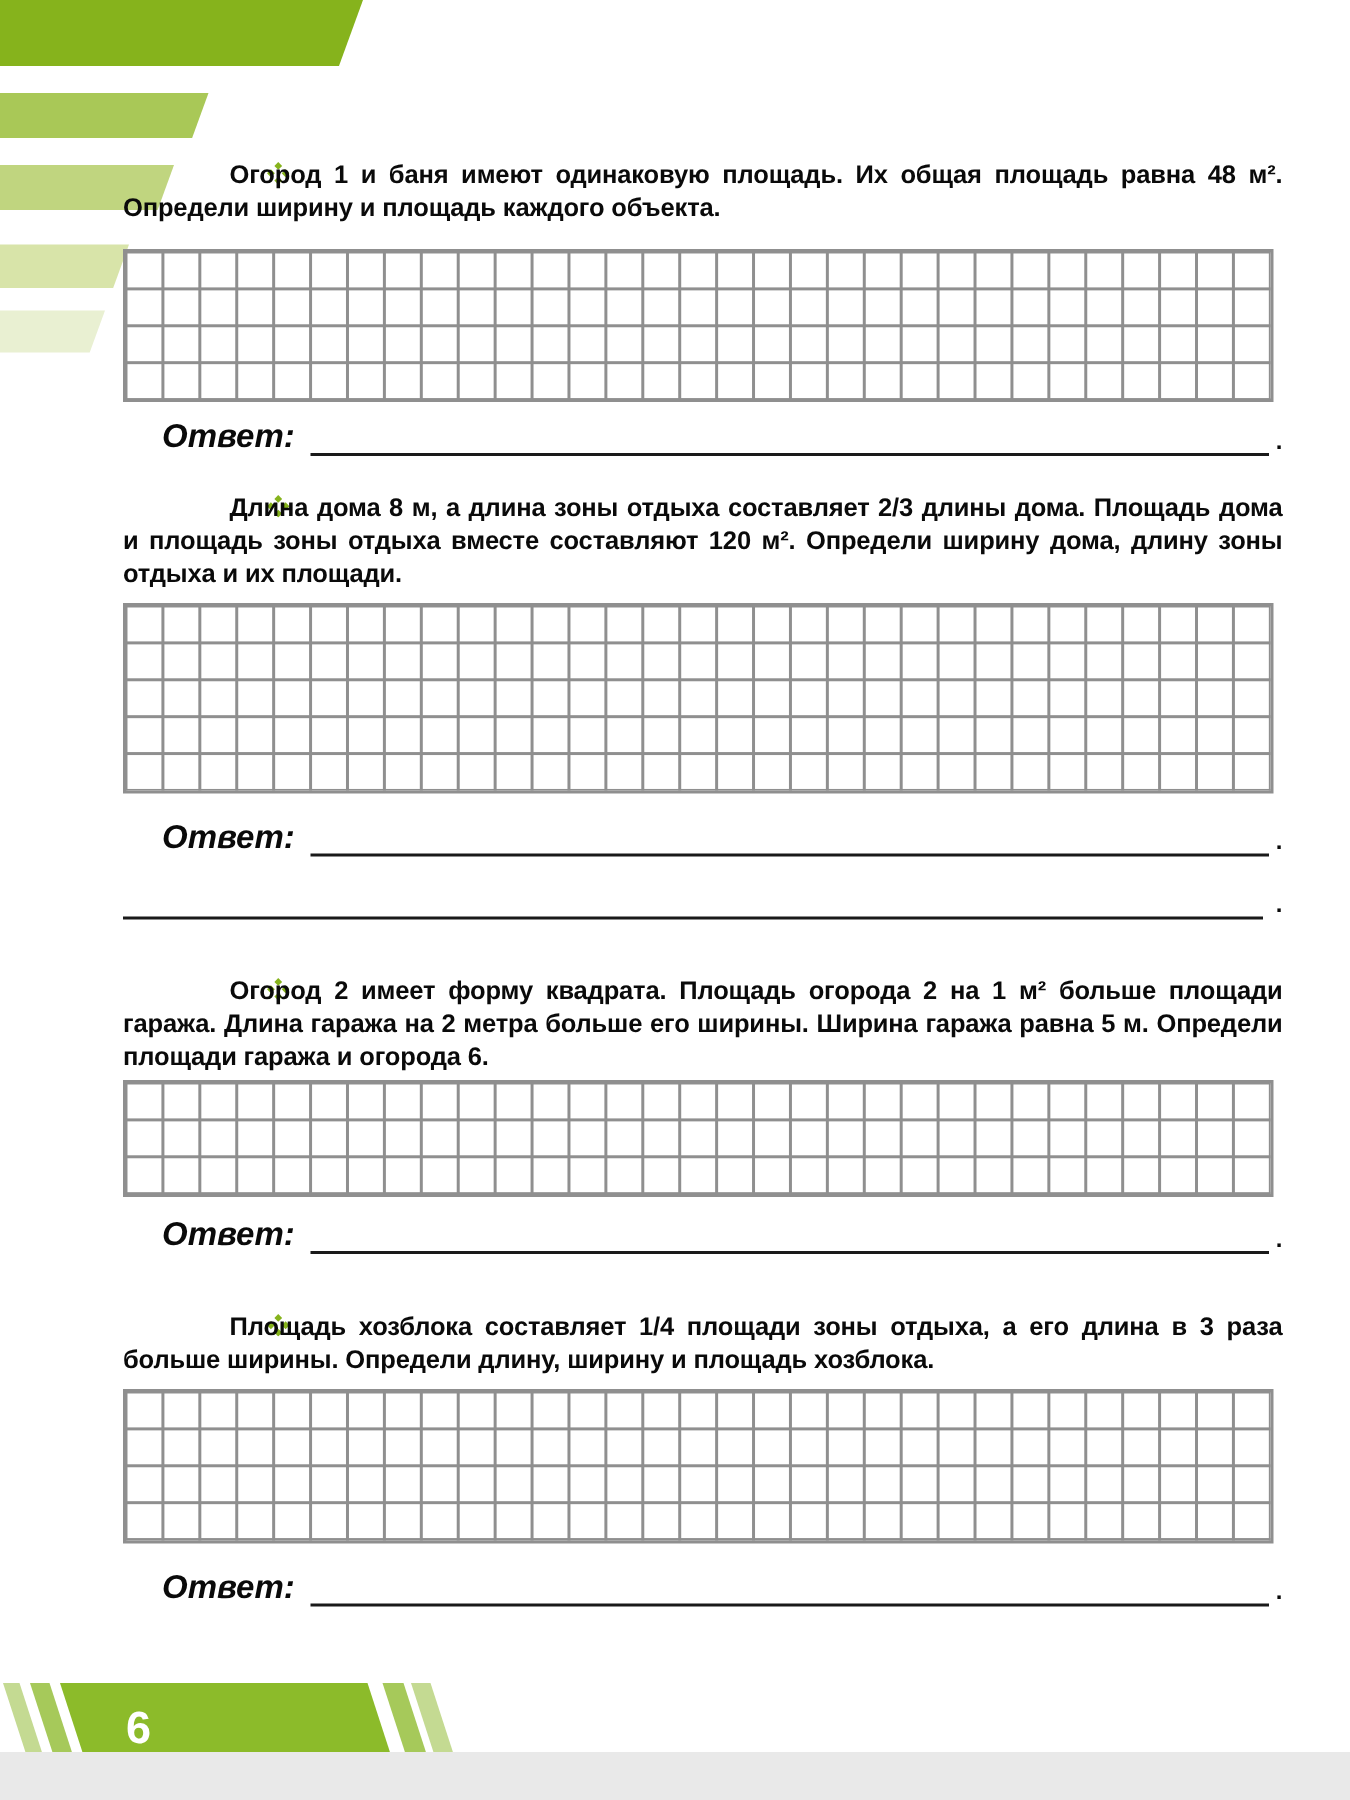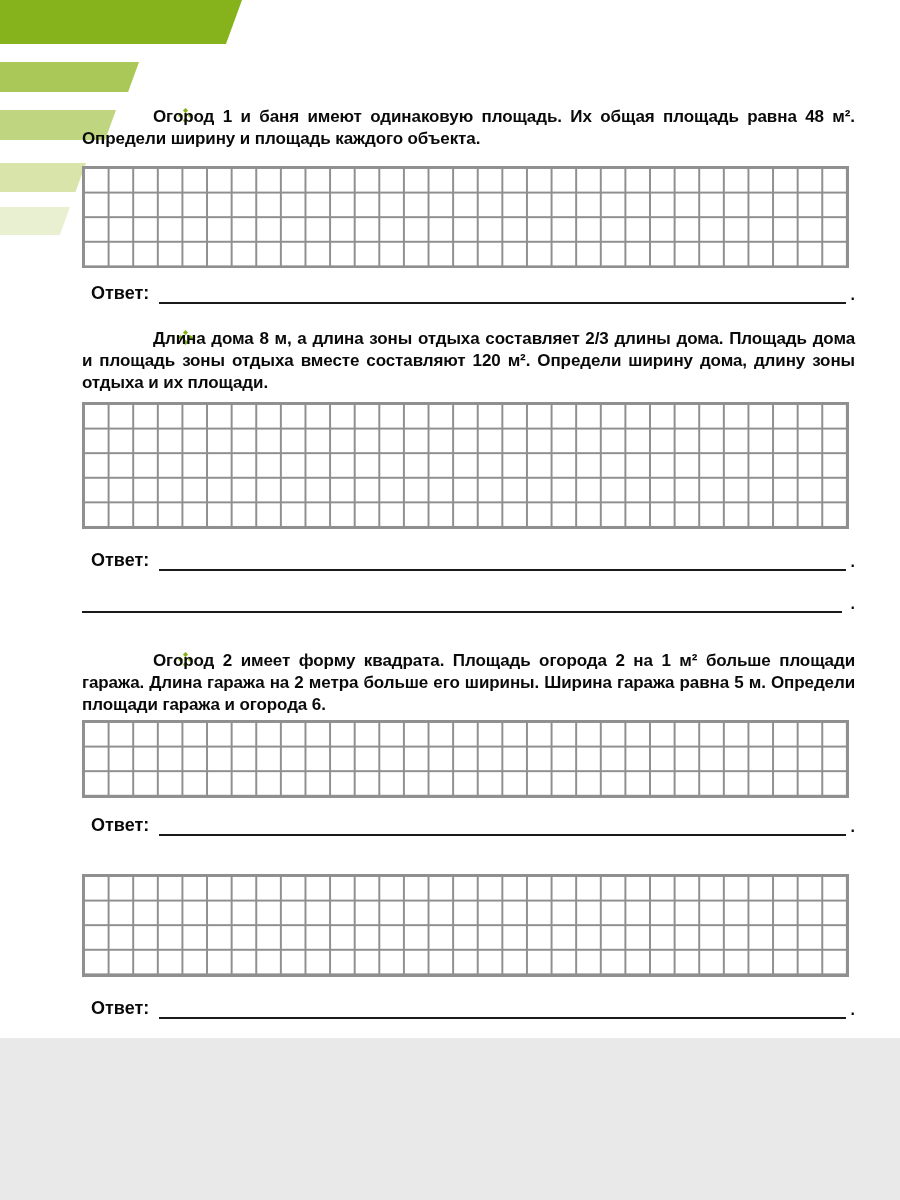--- a/index.html
+++ b/index.html
@@ -1,18 +1,18 @@
 <!DOCTYPE html>
 <html><head>
 <meta charset="utf-8">
 <style>
   html,body { margin:0; padding:0; background:#e9e9e9; }
   .page {
     position: relative;
-    width: 900px; height: 1038px;
+    width: 900px; height: 1168px;
     margin: 0 auto;
     background: #ffffff;
     overflow: hidden;
     font-family: "Liberation Sans", sans-serif;
     color: #0a0a0a;
   }
 
   
   .decor { position:absolute; pointer-events:none; }
   .stripe { position:absolute; left:-70px; transform: skewX(-20deg); transform-origin: top left; }
@@ -60,22 +60,22 @@
   .task-2 .grid { margin-top:8px; }
   .task-3 .grid { margin-top:4px; }
   .task-4 .grid { margin-top:8px; }
 
   .answer { display:flex; align-items:flex-end; height:22px; }
   .task-1 .answer { margin-top:14px; }
   .task-2 .answer { margin-top:20px; }
   .task-3 .answer { margin-top:16px; }
   .task-4 .answer { margin-top:20px; }
   .answer-label {
-    font-size:18px; font-weight:bold; 
-    margin-left:9px; white-space:nowrap;
+    font-size:22px; font-weight:bold; font-style:italic;
+    margin-left:26px; white-space:nowrap;
   }
   .answer-line { flex:1 1 auto; border-bottom:2px solid #1a1a1a; height:18px; margin-left:10px; }
   .answer-dot { font-size:16px; font-weight:bold; margin-left:5px; }
   .answer-extra { margin-top:18px; }
   .answer-extra .answer-line { margin-left:0; margin-right:4px; }
 
   
   .footer-decor { position:absolute; top:1122px; left:0; width:340px; height:78px; pointer-events:none; }
   .fshape { position:absolute; top:0; height:78px; transform: skewX(18deg); transform-origin: top left; }
   .f-left-outer  { left:2px;   width:11px; }
@@ -167,20 +167,32 @@
     <div class="grid" style="height: 73.8px;"></div>
     <div class="answer">
       <span class="answer-label">Ответ:</span>
       <span class="answer-line"></span>
       <span class="answer-dot">.</span>
     </div>
 
   </section>
 
   <section class="task-block task-4">
+    <p class="task-text-p">
+      <span class="bullet-icon">
+        <svg width="15" height="15" viewBox="0 0 15 15" aria-hidden="true">
+          <g fill="#86b31c">
+            <path d="M7.5 0 L10.1 2.6 L7.5 5.2 L4.9 2.6 Z"></path>
+            <path d="M2.6 4.9 L5.2 7.5 L2.6 10.1 L0 7.5 Z"></path>
+            <path d="M12.4 4.9 L15 7.5 L12.4 10.1 L9.8 7.5 Z"></path>
+            <path d="M7.5 9.8 L10.1 12.4 L7.5 15 L4.9 12.4 Z"></path>
+          </g>
+        </svg>
+      </span><span class="task-text">Площадь хозблока составляет 1/4 площади зоны отдыха, а его длина в 3 раза больше ширины. Определи длину, ширину и площадь хозблока.</span>
+    </p>
     <div class="grid" style="height: 98.4px;"></div>
     <div class="answer">
       <span class="answer-label">Ответ:</span>
       <span class="answer-line"></span>
       <span class="answer-dot">.</span>
     </div>
 
   </section>
 </div>
   </main>

